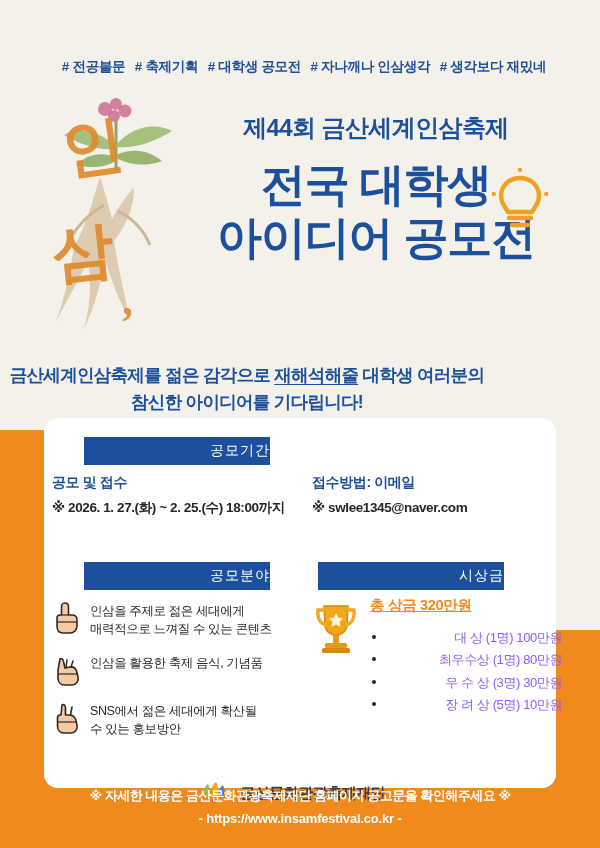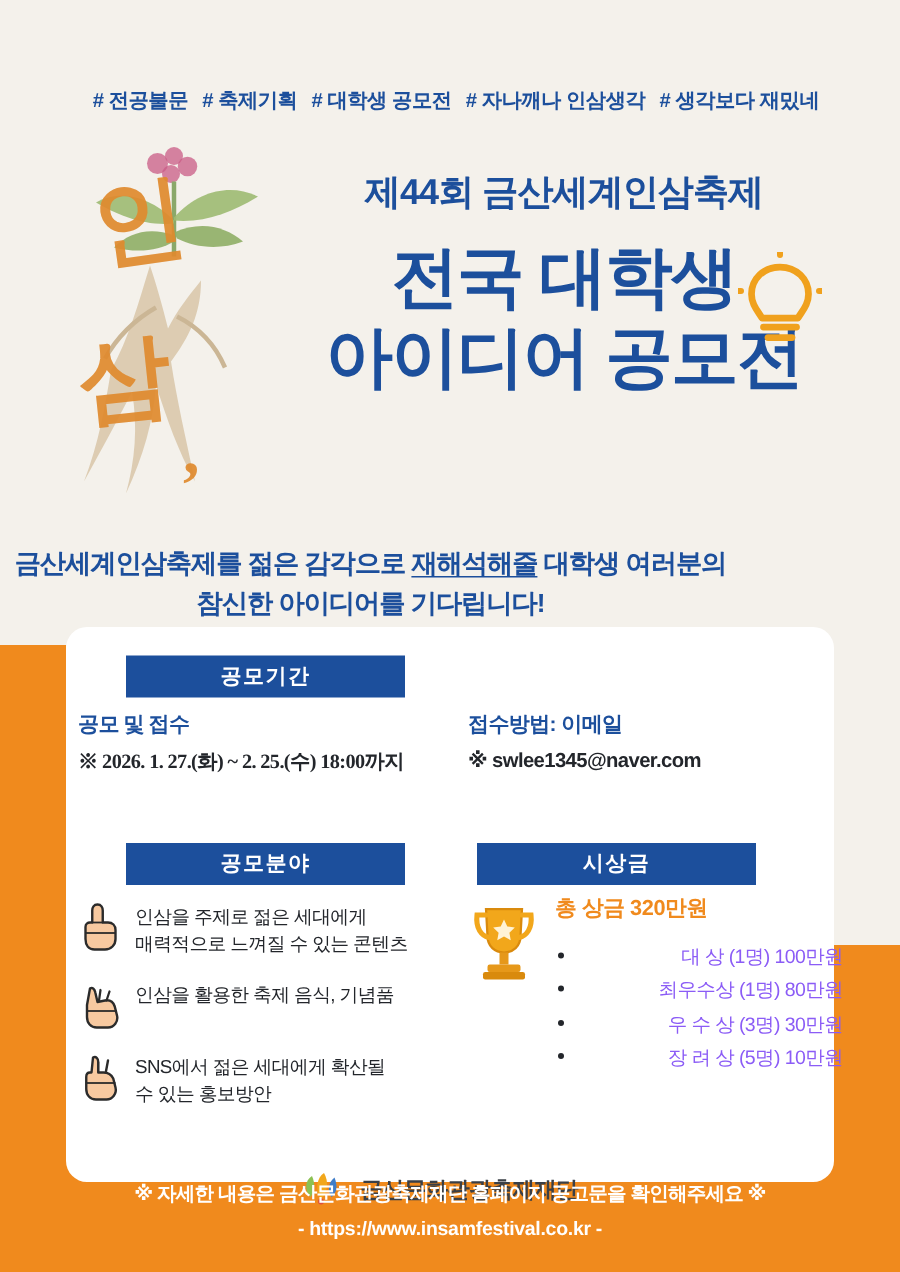--- a/index.html
+++ b/index.html
@@ -102,54 +102,54 @@
     letter-spacing:-0.7px;
     z-index:4;
   }
   .subtitle u{text-decoration:underline;text-underline-offset:3px;}
 
   
   .sec-head{
     position:absolute;
     background:#1c4f9c;
     color:#fff;
-    font-weight:bold;
+    font-weight:normal;
     font-size:14px;
-    text-align:center;
+    text-align:right;
     padding:5px 0;
     letter-spacing:1px;
     z-index:5;
   }
   #head-period{left:84px;top:437px;width:186px;}
   #head-field{left:84px;top:562px;width:186px;}
   #head-prize{left:318px;top:562px;width:186px;}
 
   .blk{position:absolute;z-index:5;}
   .lbl-blue{color:#1c4f9c;font-weight:bold;font-size:14px;letter-spacing:-0.4px;}
   .txt-dark{color:#23262b;font-size:13.5px;font-weight:bold;letter-spacing:-0.4px;}
   .mono-line{margin-top:7px;}
 
-  #period-left{left:52px;top:474px;width:250px;font-family:Liberation Serif, serif;}
+  #period-left{left:52px;top:474px;width:250px;}
   #period-right{left:312px;top:474px;width:250px;}
 
   #field-list{left:52px;top:600px;width:250px;}
   .field-item{
     display:flex;align-items:flex-start;margin-bottom:14px;
   }
   .hand{
     width:30px;height:34px;flex:0 0 30px;margin-right:8px;
     position:relative;
   }
   .field-text{
     font-size:12.5px;color:#23262b;line-height:1.45;letter-spacing:-0.4px;padding-top:2px;
   }
 
   #prize-block{left:312px;top:596px;width:250px;}
   .prize-total{
-    color:#f08a1d;font-weight:bold;font-size:14.5px;margin-left:58px;letter-spacing:-0.3px;
+    color:#f08a1d;font-weight:bold;font-size:14.5px;margin-left:58px;letter-spacing:-0.3px;text-decoration:underline;
   }
   .prize-list{
     margin:12px 0 0 60px;padding:0;list-style:none;
   }
   .prize-list li{
     font-size:13px;color:#8b5cf6;line-height:1.72;letter-spacing:-0.4px;position:relative;padding-left:12px;text-align:right;
   }
   .prize-list li:before{
     content:"";position:absolute;left:0;top:8px;width:4px;height:4px;border-radius:50%;background:#23262b;
   }

